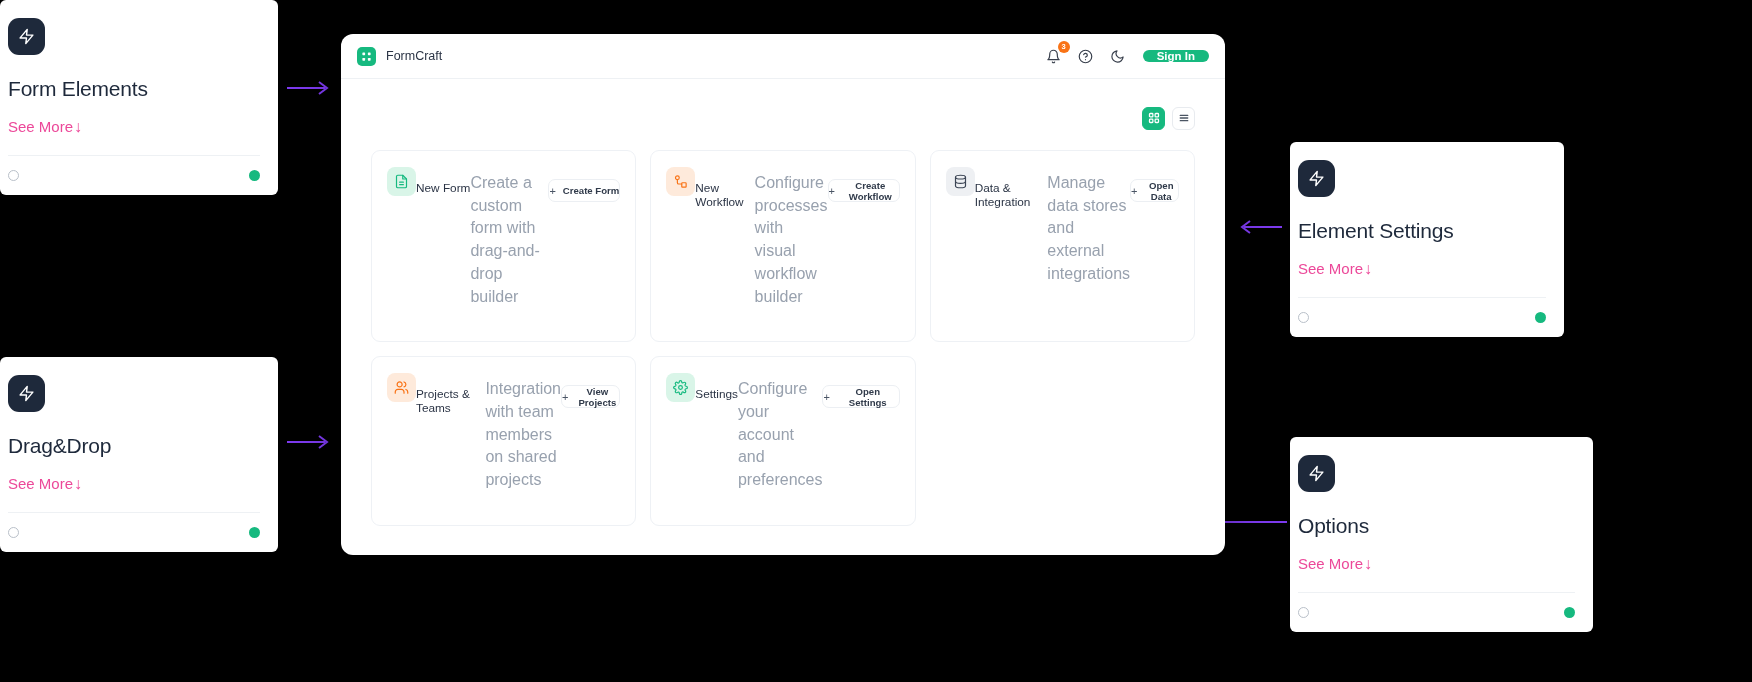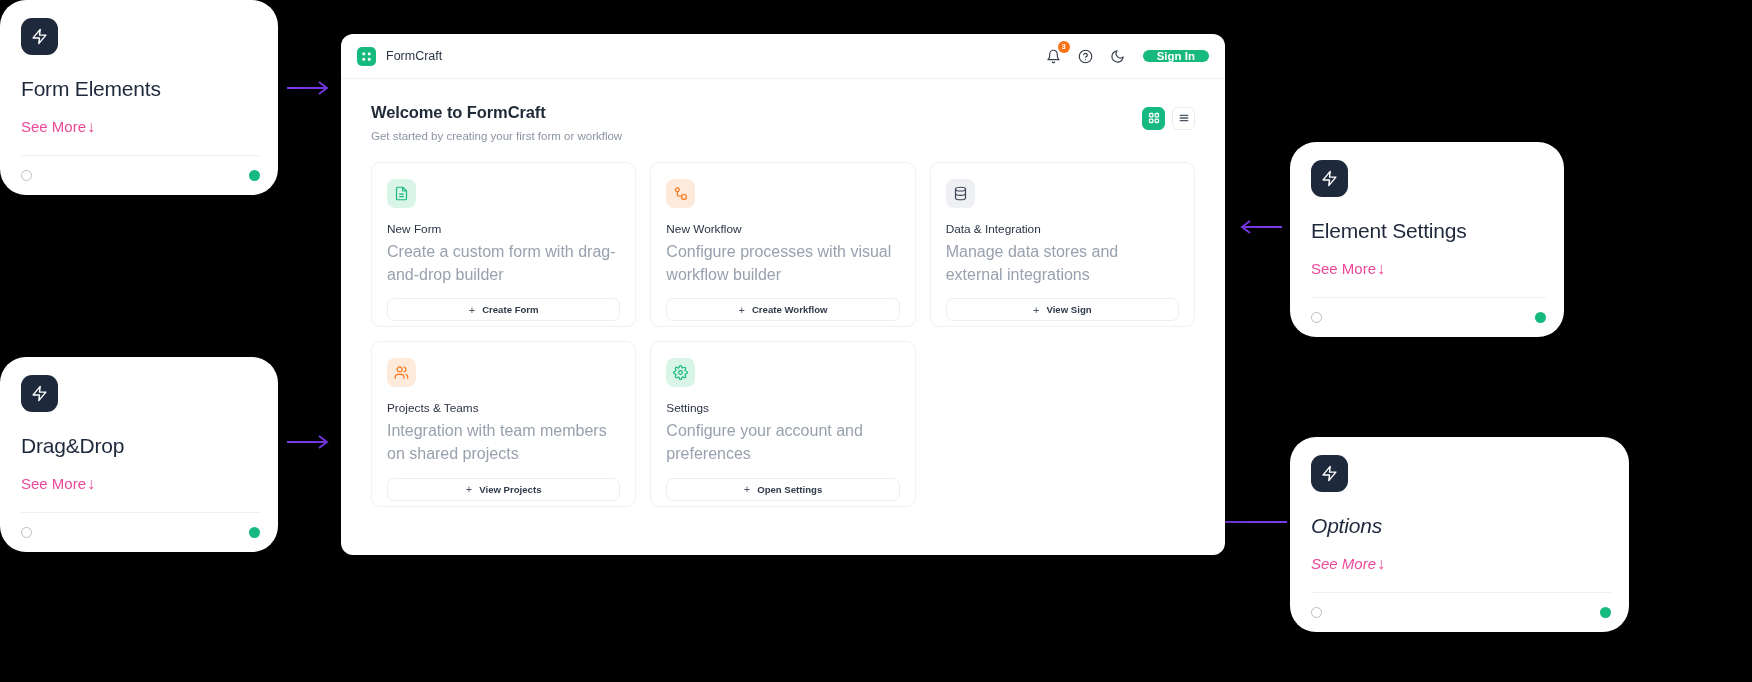--- a/index.html
+++ b/index.html
@@ -8,23 +8,23 @@
     background: #000000;
     font-family: "Liberation Sans", sans-serif;
     overflow: hidden;
   }
   .stage { position: relative; width: 1752px; height: 682px; }
 
   
   .float-card {
     position: absolute;
     background: #ffffff;
-    border-radius: 26px;
+    border-radius: 6px;
     box-shadow: 0 10px 30px rgba(0,0,0,0.28);
-    padding: 18px 18px 0 21px;
+    padding: 18px 18px 0 8px;
     display: flex;
     flex-direction: column;
   }
   .bolt-badge {
     width: 37px; height: 37px;
     background: #1e293b;
     border-radius: 11px;
     display: flex; align-items: center; justify-content: center;
     flex: none;
   }
@@ -63,21 +63,21 @@
   .dot-solid {
     width: 11px; height: 11px;
     background: #16b97f;
     border-radius: 50%;
   }
 
   
   #card-form-elements   { left: 0px;    top: 0px;   width: 278px; }
   #card-drag-drop       { left: 0px;    top: 357px; width: 278px; }
   #card-element-settings{ left: 1290px; top: 142px; width: 274px; }
-  #card-options         { left: 1290px; top: 437px; width: 339px; font-style: italic; }
+  #card-options         { left: 1290px; top: 437px; width: 303px; }
 
   
   .arrow-line { position: absolute; }
   .arrow-line svg { display: block; }
   #arrow-left-top  { left: 287px;  top: 80px; }
   #arrow-left-bot  { left: 287px;  top: 434px; }
   #arrow-right-top { left: 1236px; top: 219px; }
   #arrow-right-bot { left: 1141px; top: 514px; }
 
   
@@ -179,23 +179,23 @@
   .card-grid {
     margin-top: 20px;
     display: grid;
     grid-template-columns: repeat(3, 1fr);
     gap: 14px;
   }
   .tile {
     border: 1px solid #eef1f5;
     border-radius: 9px;
     background: #fff;
-    padding: 16px 15px 5px 15px;
-    display: flex;
-    flex-direction: column;
+    padding: 16px 15px 33px 15px;
+    display: flex;
+    flex-direction: row;
     min-height: 148px;
   }
   .tile-ico {
     width: 29px; height: 29px;
     border-radius: 8px;
     display: flex; align-items: center; justify-content: center;
     flex: none;
   }
   .ico-green  { background: #d9f5e8; color: #15b97f; }
   .ico-orange { background: #feeadb; color: #f97316; }
@@ -363,24 +363,20 @@
               <path d="M21 12.79A9 9 0 1 1 11.21 3 7 7 0 0 0 21 12.79z"></path>
             </svg>
         </div>
         <button class="signin-btn">Sign In</button>
       </div>
     </div>
 
     <div class="app-body">
 
       <div class="welcome-row">
-        <div>
-          <div class="welcome-title">Welcome to FormCraft</div>
-          <div class="welcome-sub">Get started by creating your first form or workflow</div>
-        </div>
         <div class="view-toggles">
           <div class="vt active">
             <span>
               <svg width="12" height="12" viewBox="0 0 16 16" fill="none" stroke="currentColor" stroke-width="1.7">
                   <rect x="2" y="2" width="4.5" height="4.5" rx="1"></rect>
                   <rect x="9.5" y="2" width="4.5" height="4.5" rx="1"></rect>
                   <rect x="2" y="9.5" width="4.5" height="4.5" rx="1"></rect>
                   <rect x="9.5" y="9.5" width="4.5" height="4.5" rx="1"></rect>
                 </svg>
             </span>
@@ -437,21 +433,21 @@
             <svg width="15" height="15" viewBox="0 0 24 24" fill="none" stroke="currentColor" stroke-width="1.9" stroke-linecap="round" stroke-linejoin="round">
                 <ellipse cx="12" cy="5" rx="8" ry="3"></ellipse>
                 <path d="M4 5v14c0 1.66 3.58 3 8 3s8-1.34 8-3V5"></path>
                 <path d="M4 12c0 1.66 3.58 3 8 3s8-1.34 8-3"></path>
               </svg>
           </div>
           <div class="tile-title">Data &amp; Integration</div>
           <div class="tile-desc">Manage data stores and external integrations</div>
           <button class="tile-btn">
             <span class="plus">+</span>
-            <span>View Sign</span>
+            <span>Open Data</span>
           </button>
         </div>
 
         <div class="tile">
           <div class="tile-ico ico-orange">
             <svg width="15" height="15" viewBox="0 0 24 24" fill="none" stroke="currentColor" stroke-width="1.9" stroke-linecap="round" stroke-linejoin="round">
                 <path d="M16 21v-2a4 4 0 0 0-4-4H6a4 4 0 0 0-4 4v2"></path>
                 <circle cx="9" cy="7" r="4"></circle>
                 <path d="M22 21v-2a4 4 0 0 0-3-3.87"></path>
                 <path d="M16 3.13a4 4 0 0 1 0 7.75"></path>

